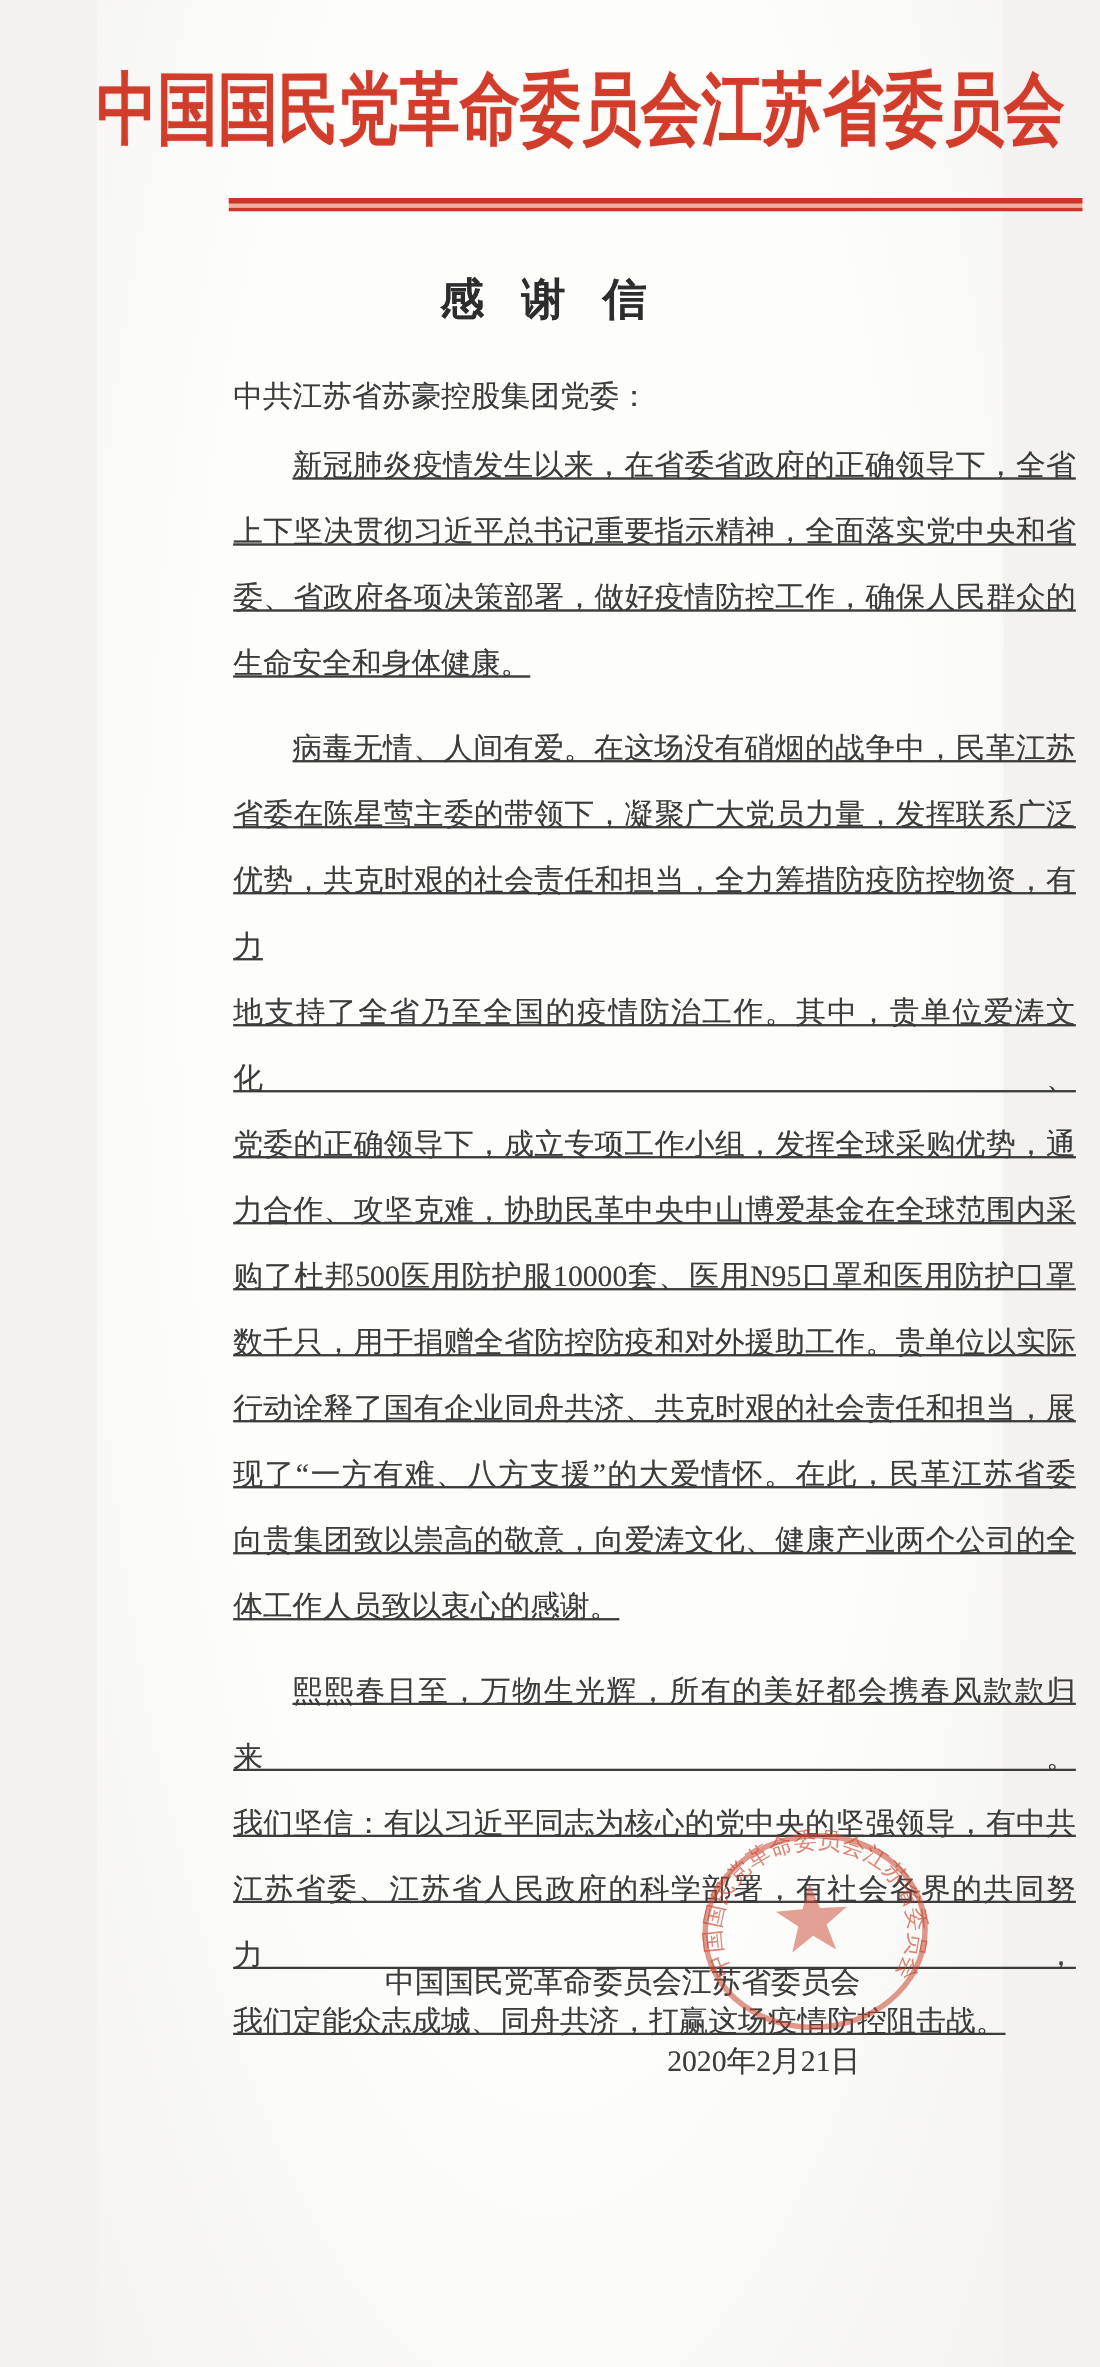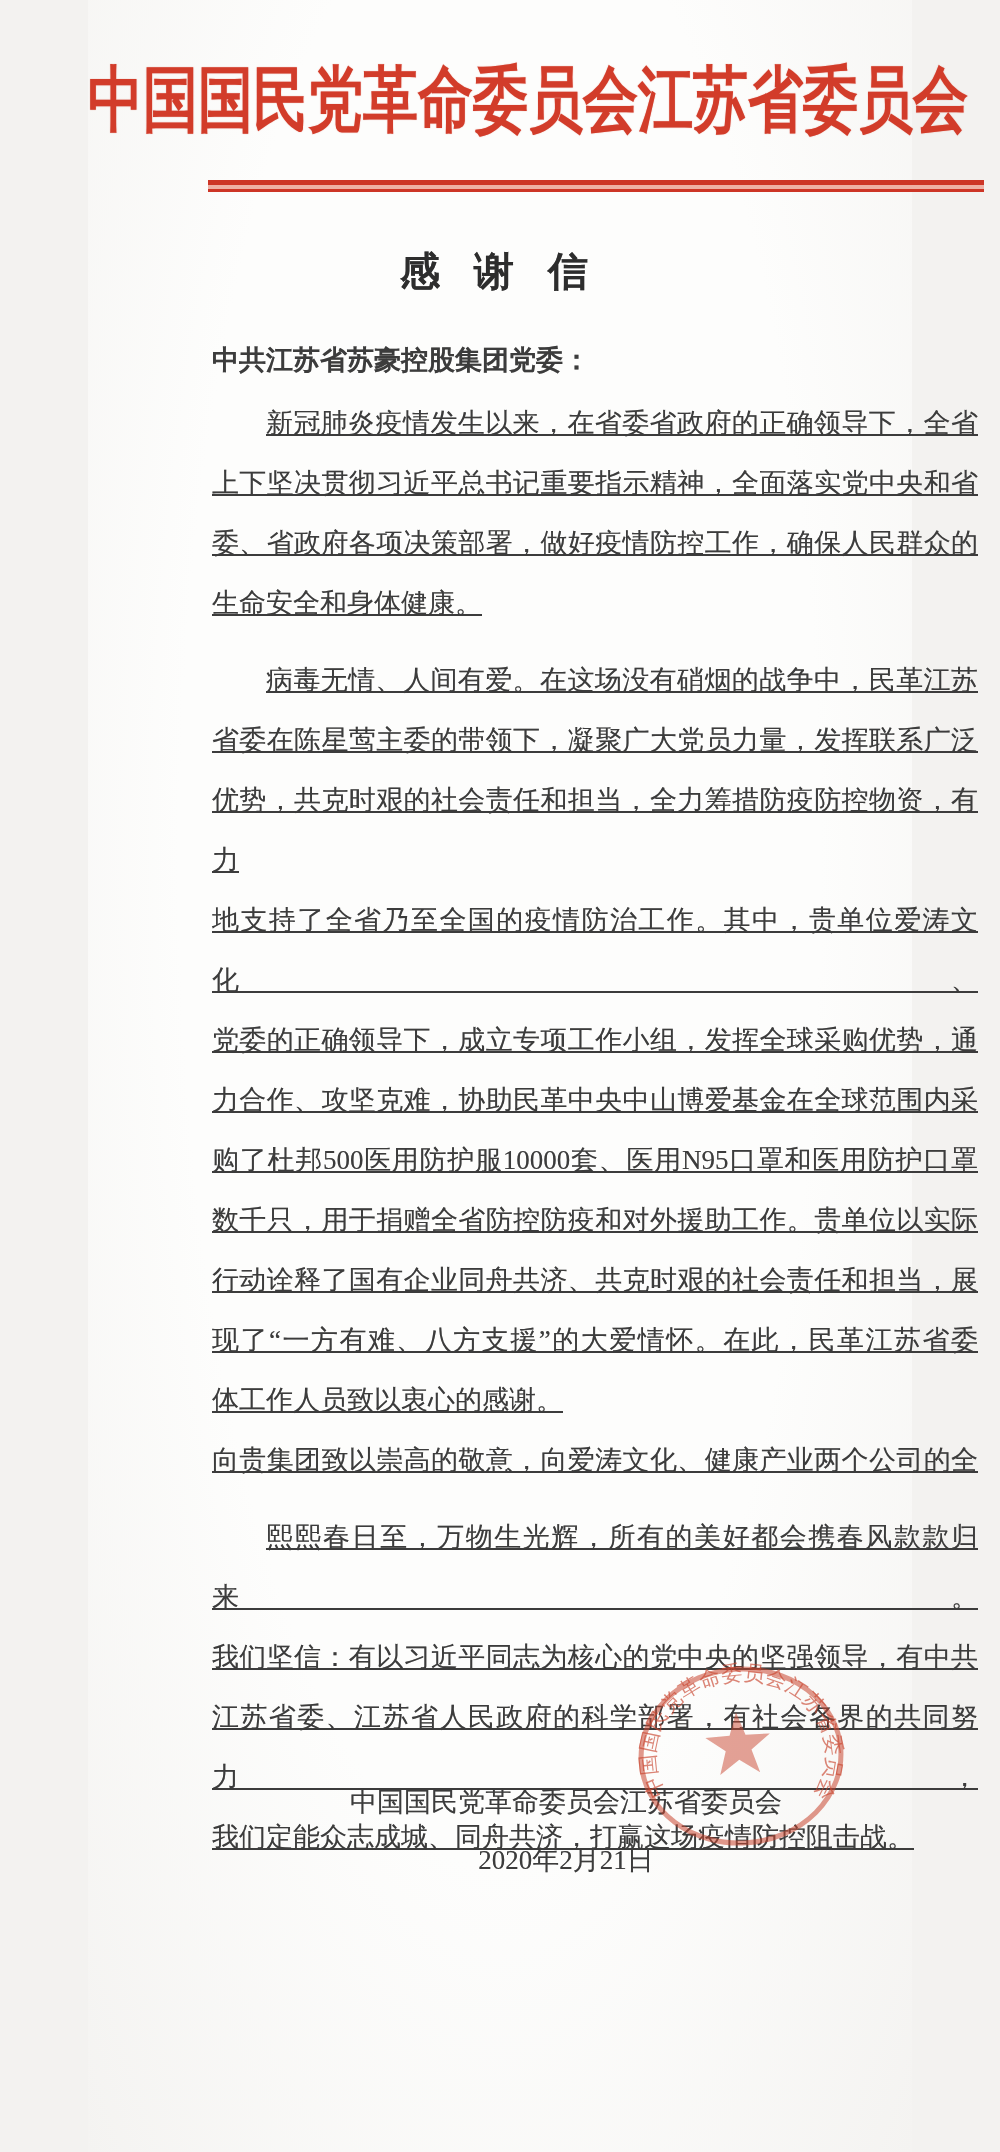--- a/index.html
+++ b/index.html
@@ -61,21 +61,20 @@
     position: absolute;
     top: 330px; left: 124px;
     width: 766px;
     font-size: 27px;
     color: #3c3c3c;
     text-shadow: 0 0 0.5px rgba(70,70,70,0.45);
   }
   .salutation {
     line-height: 60px;
     white-space: nowrap;
-    font-weight: bold;
   }
   .para { margin: 0 0 17px 0; text-decoration: underline; }
   .para:first-of-type { margin-top: 3px; }
   .line {
     line-height: 60px;
     text-align: justify;
   }
   .line.fill { text-align-last: justify; }
   .line.indent { text-indent: 2em; }
   
@@ -88,22 +87,22 @@
     text-shadow: 0 0 0.5px rgba(70,70,70,0.45);
   }
   .signature {
     font-size: 27px;
     line-height: 44px;
     white-space: nowrap;
   }
   .letter-date {
     font-size: 27px;
     line-height: 40px;
-    margin-top: 16px;
-    text-align: center;
+    margin-top: 30px;
+    text-align: right;
   }
   
   .seal {
     position: absolute;
     left: 546px; top: 1660px;
     width: 214px; height: 192px;
     transform: rotate(-4deg);
     pointer-events: none;
   }
 </style>
@@ -133,22 +132,22 @@
           <div class="line indent fill">病毒无情、人间有爱。在这场没有硝烟的战争中，民革江苏</div>
           <div class="line fill">省委在陈星莺主委的带领下，凝聚广大党员力量，发挥联系广泛</div>
           <div class="line fill">优势，共克时艰的社会责任和担当，全力筹措防疫防控物资，有力</div>
           <div class="line fill">地支持了全省乃至全国的疫情防治工作。其中，贵单位爱涛文化、</div>
           <div class="line fill">党委的正确领导下，成立专项工作小组，发挥全球采购优势，通</div>
           <div class="line fill">力合作、攻坚克难，协助民革中央中山博爱基金在全球范围内采</div>
           <div class="line fill">购了杜邦500医用防护服10000套、医用N95口罩和医用防护口罩</div>
           <div class="line fill">数千只，用于捐赠全省防控防疫和对外援助工作。贵单位以实际</div>
           <div class="line fill">行动诠释了国有企业同舟共济、共克时艰的社会责任和担当，展</div>
           <div class="line fill">现了“一方有难、八方支援”的大爱情怀。在此，民革江苏省委</div>
+          <div class="line fill">向贵集团致以崇高的敬意，向爱涛文化、健康产业两个公司的全</div>
           <div class="line">体工作人员致以衷心的感谢。</div>
-          <div class="line fill">向贵集团致以崇高的敬意，向爱涛文化、健康产业两个公司的全</div>
         </div>
         <div class="para">
           <div class="line indent fill">熙熙春日至，万物生光辉，所有的美好都会携春风款款归来。</div>
           <div class="line fill">我们坚信：有以习近平同志为核心的党中央的坚强领导，有中共</div>
           <div class="line fill">江苏省委、江苏省人民政府的科学部署，有社会各界的共同努力，</div>
           <div class="line">我们定能众志成城、同舟共济，打赢这场疫情防控阻击战。</div>
         </div>
       </div>
   </div>
 

